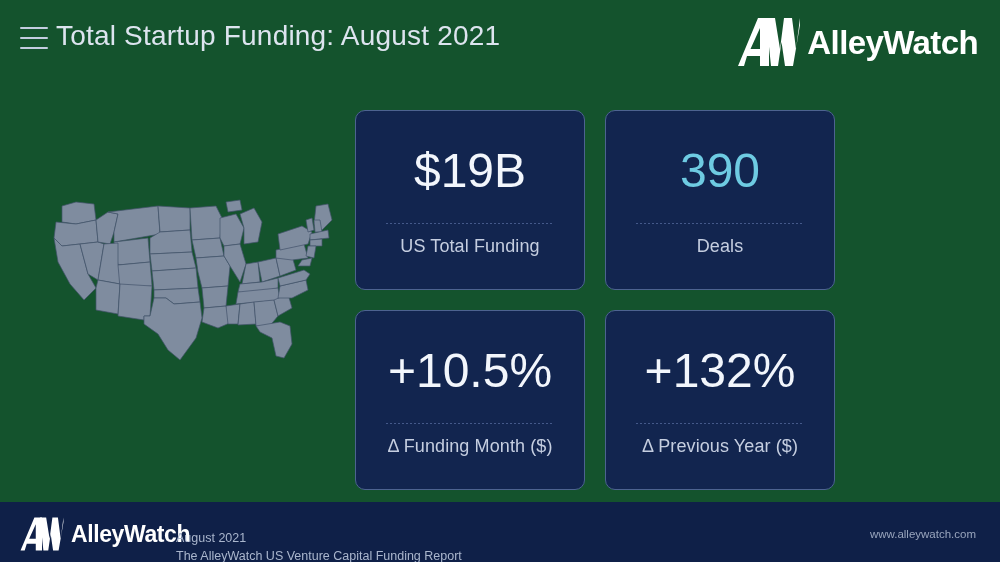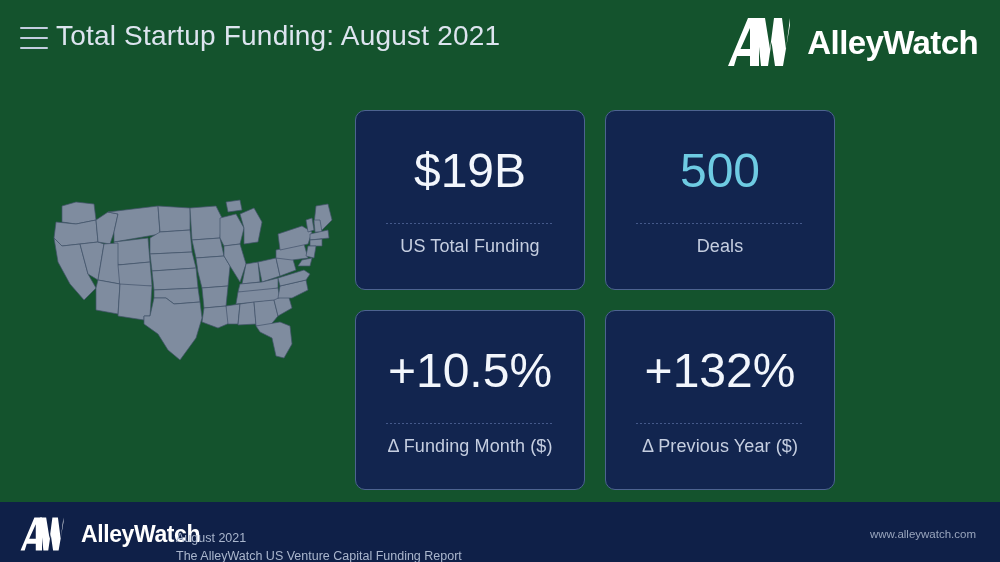--- a/index.html
+++ b/index.html
@@ -32,21 +32,21 @@
   }
   .page-title {
     position:absolute; left:56px; top:20px;
     font-size:28px; font-weight:400;
     color:#dde4ef;
     letter-spacing:.2px;
     white-space:nowrap;
   }
 
   
-  .brand { display:flex; align-items:center; gap:17px; }
+  .brand { display:flex; align-items:center; gap:7px; }
   .brand-mark { display:block; }
   .brand-word {
     font-size:33px; font-weight:700; color:#ffffff;
     letter-spacing:-0.6px; line-height:1;
     white-space:nowrap;
   }
   .header-brand { position:absolute; right:22px; top:16px; }
 
   
   .map-wrap {
@@ -235,21 +235,21 @@
 
   <div class="cards">
 
     <div class="card">
       <div class="card-value">$19B</div>
       <div class="card-divider"></div>
       <div class="card-label">US Total Funding</div>
     </div>
 
     <div class="card">
-      <div class="card-value accent">500</div>
+      <div class="card-value accent">390</div>
       <div class="card-divider"></div>
       <div class="card-label">Deals</div>
     </div>
 
     <div class="card">
       <div class="card-value">+10.5%</div>
       <div class="card-divider"></div>
       <div class="card-label">Δ Funding Month ($)</div>
     </div>
 

